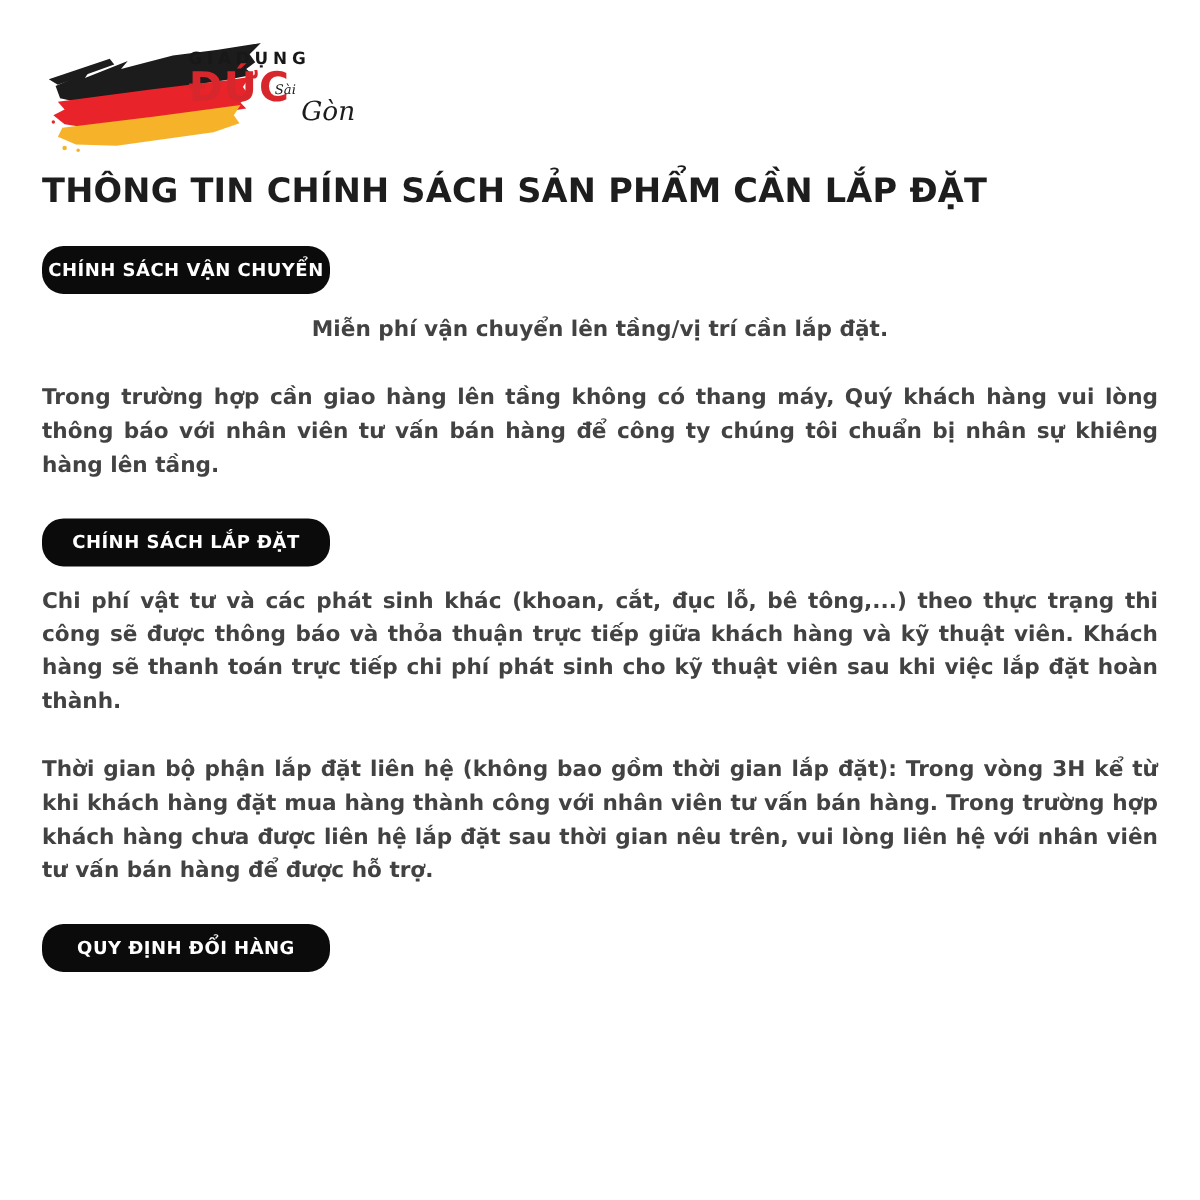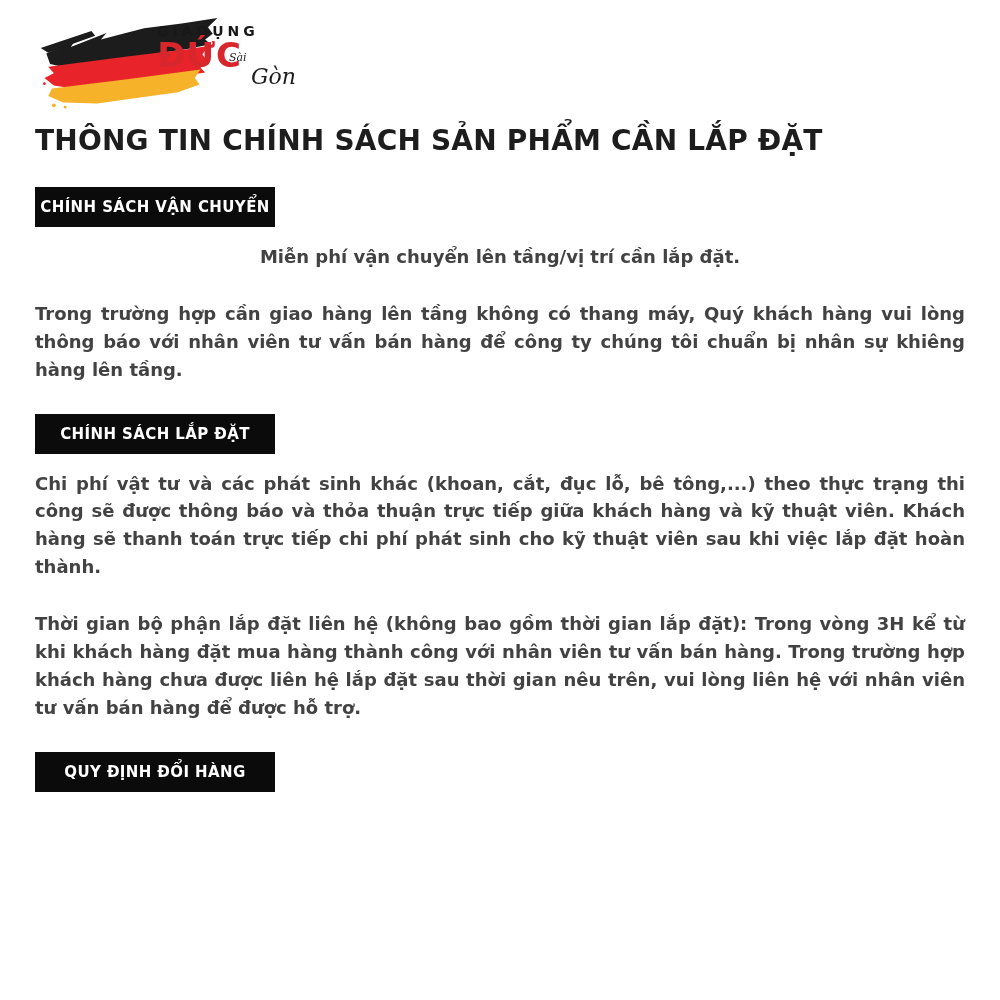--- a/index.html
+++ b/index.html
@@ -7,21 +7,21 @@
     padding: 0;
     background: #ffffff;
     font-family: "DejaVu Sans", "Liberation Sans", sans-serif;
   }
   .page {
     position: relative;
     width: 1000px;
     height: 1000px;
     background: #ffffff;
     box-sizing: border-box;
-    padding: 14px 35px 20px 35px;
+    padding: 32px 35px 20px 35px;
     overflow: hidden;
   }
 
   
   .logo {
     position: relative;
     width: 300px;
     height: 96px;
     margin-bottom: 12px;
   }
@@ -80,20 +80,21 @@
     box-sizing: border-box;
     width: 240px;
     background: #0b0b0b;
     color: #ffffff;
     font-size: 15px;
     font-weight: bold;
     letter-spacing: 0.4px;
     text-align: center;
     padding: 11px 4px;
     margin: 30px 0 16px 0;
+    border-radius: 18px;
   }
   .policy-paragraph {
     font-size: 18px;
     font-weight: bold;
     color: #424242;
     line-height: 1.55;
     text-align: justify;
     margin: 0 0 29px 0;
   }
   .policy-paragraph.single { text-align: center; }

